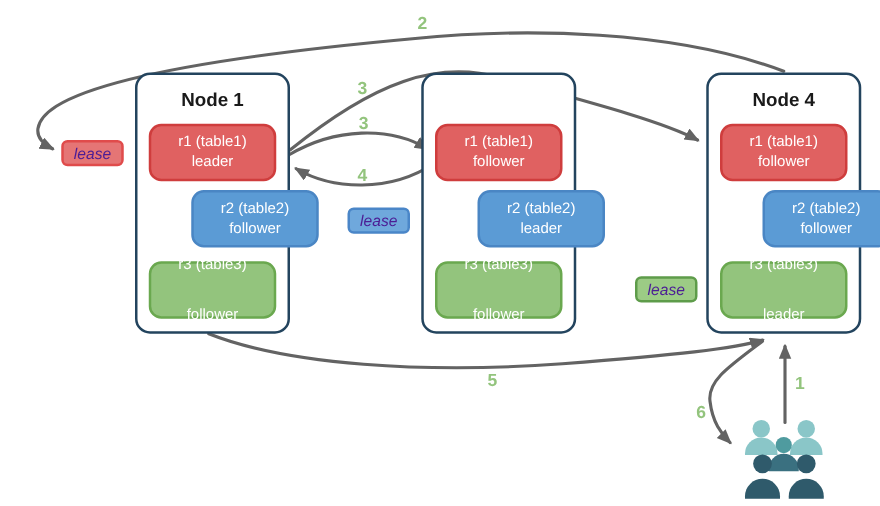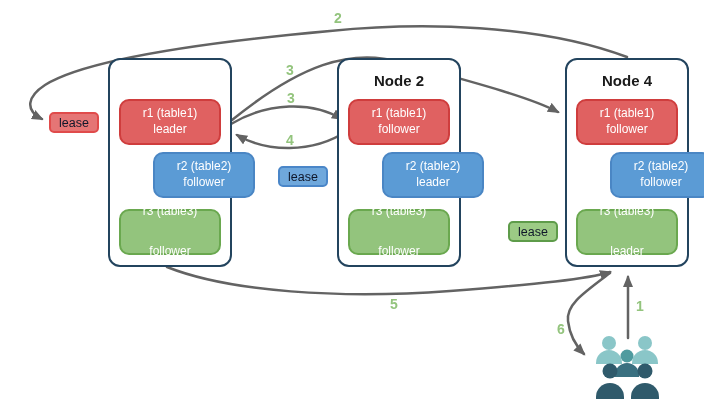--- a/index.html
+++ b/index.html
@@ -56,25 +56,26 @@
   .r1 { top: 39px; }
   .r2 { top: 92px; }
   .r3 { top: 149px; }
   .lease {
     position: absolute;
     width: 50px;
     height: 21px;
     border-radius: 5px;
     box-sizing: border-box;
     border: 2px solid;
-    color: #0f172a;
+    color: #4c1d95;
     font-size: 12.5px;
     display: flex;
     align-items: center;
     justify-content: center;
+    font-style: italic;
   }
   .lease.red   { background: var(--lease-red-fill);   border-color: var(--lease-red-border);   left: 49px;  top: 112px; }
   .lease.blue  { background: var(--lease-blue-fill);  border-color: var(--lease-blue-border);  left: 278px; top: 166px; }
   .lease.green { background: var(--lease-green-fill); border-color: var(--lease-green-border); left: 508px; top: 221px; }
   .step {
     position: absolute;
     font-weight: bold;
     font-size: 14px;
     color: var(--step-label, #93c47d);
   }
@@ -109,36 +110,36 @@
       <circle cx="627" cy="356" r="6.5" style="fill:var(--users-mid)"></circle>
       <path d="M615,377 v-2 a12,12 0 0 1 24,0 v2 z" style="fill:var(--users-mid-body)"></path>
       <circle cx="610" cy="371" r="7.5" style="fill:var(--users-dark)"></circle>
       <path d="M596,399 v-2 a14,14 0 0 1 28,0 v2 z" style="fill:var(--users-dark)"></path>
       <circle cx="645" cy="371" r="7.5" style="fill:var(--users-dark)"></circle>
       <path d="M631,399 v-2 a14,14 0 0 1 28,0 v2 z" style="fill:var(--users-dark)"></path>
     </g>
   </svg>
 
   <div class="node" style="left:108px">
+    <div class="node-title">Node 1</div>
     <div class="replica red r1">
       <div>r1 (table1)</div>
       <div>leader</div>
     </div>
     <div class="replica blue r2">
       <div>r2 (table2)</div>
       <div>follower</div>
     </div>
     <div class="replica green r3">
       <div>r3 (table3)</div>
       <div>follower</div>
     </div>
   </div>
 
   <div class="node" style="left:337px">
-    <div class="node-title">Node 2</div>
     <div class="replica red r1">
       <div>r1 (table1)</div>
       <div>follower</div>
     </div>
     <div class="replica blue r2">
       <div>r2 (table2)</div>
       <div>leader</div>
     </div>
     <div class="replica green r3">
       <div>r3 (table3)</div>

